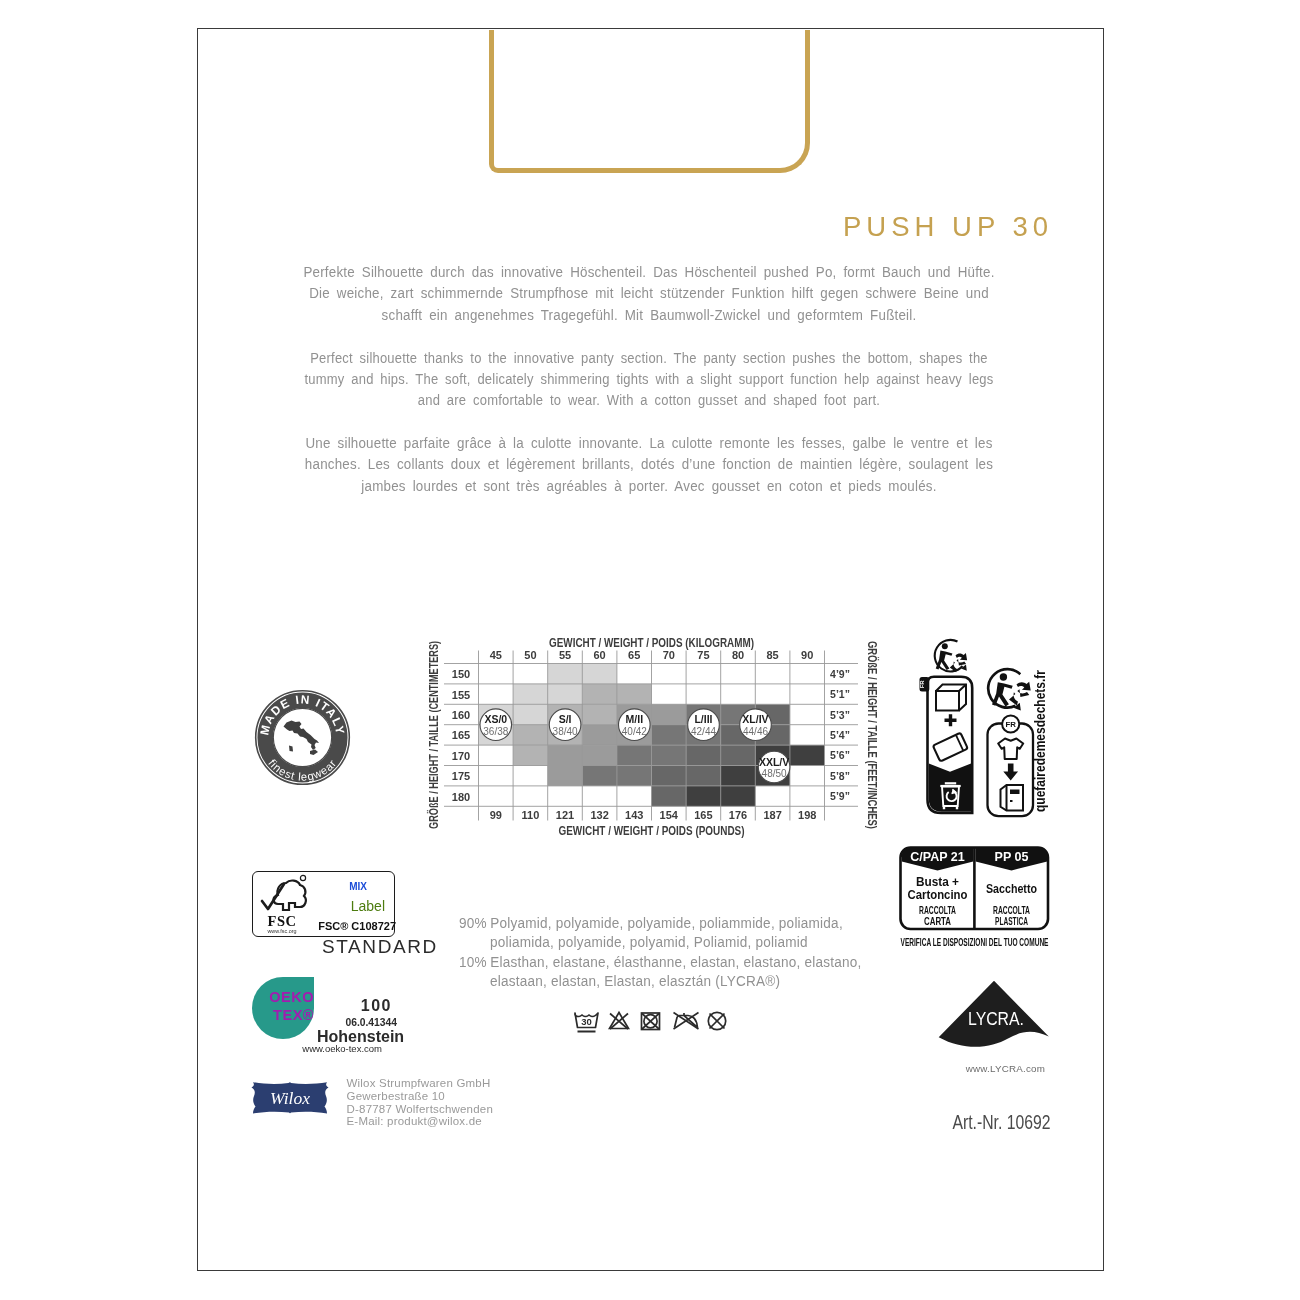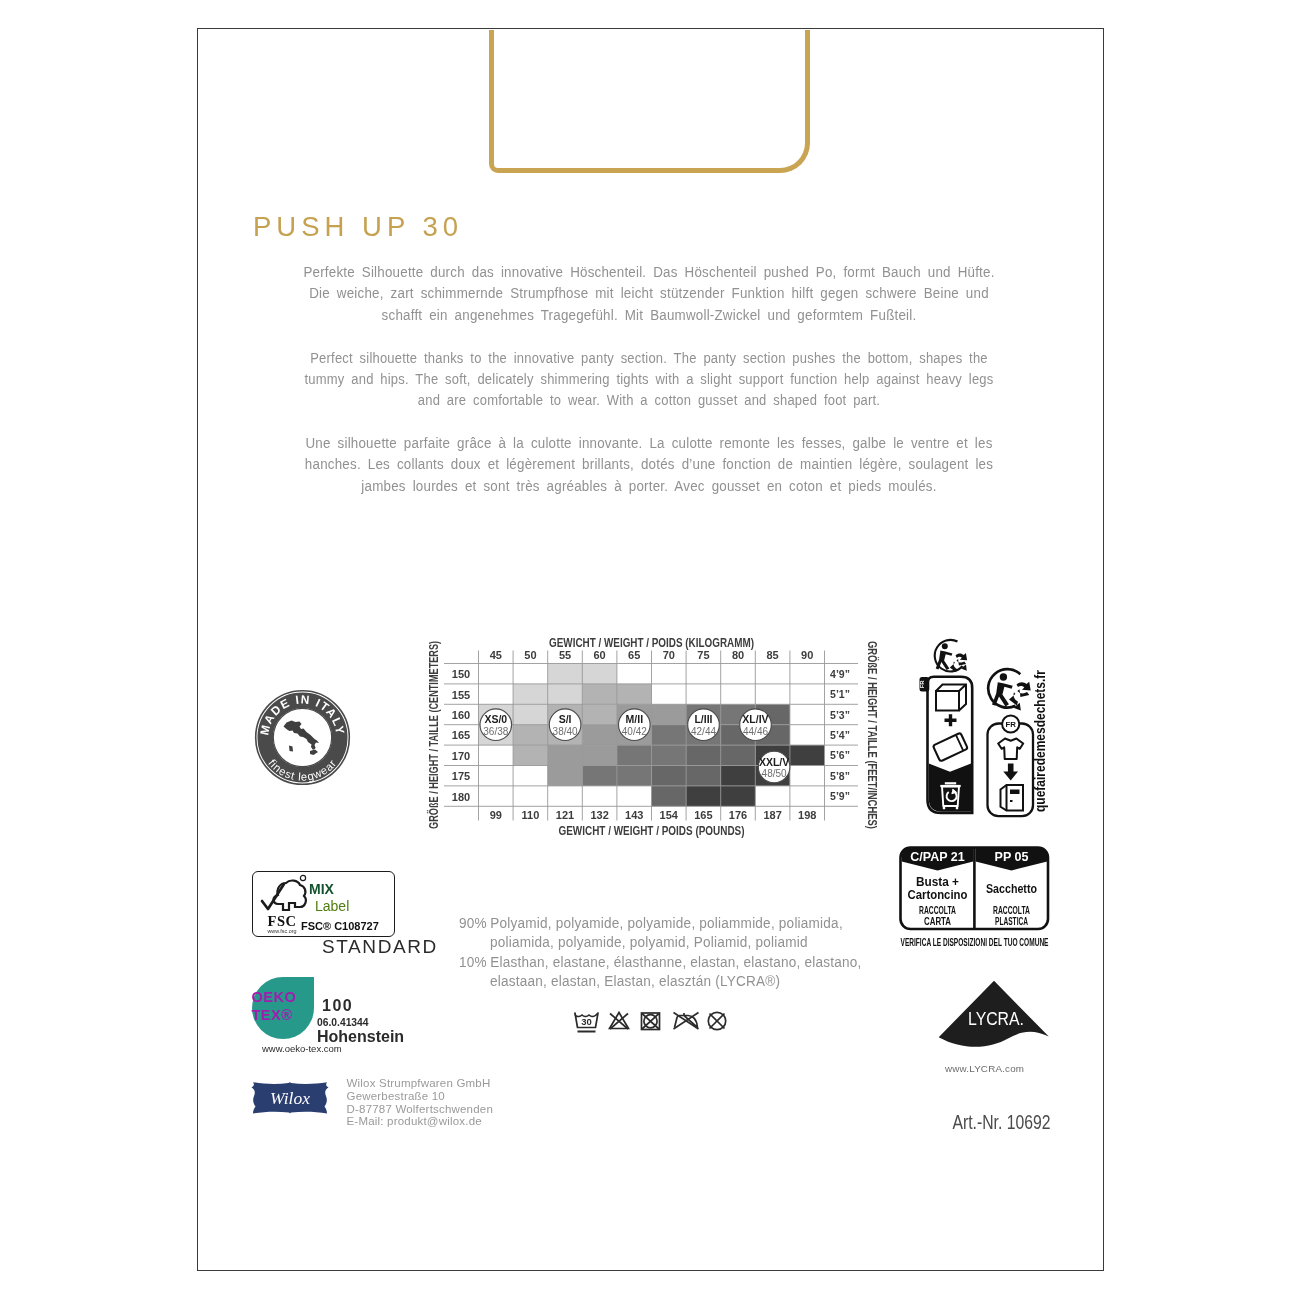--- a/index.html
+++ b/index.html
@@ -1,18 +1,18 @@
 <!DOCTYPE html>
 <html><head><meta charset="utf-8">
 <style>
 *{margin:0;padding:0;box-sizing:border-box}
 html,body{width:1300px;height:1300px;background:#fff;font-family:"Liberation Sans",sans-serif}
 body{position:relative;overflow:hidden}
 .abs{position:absolute}
-.ctr{text-align:left}
+.ctr{text-align:right}
 </style></head><body>
 <div class="abs" style="left:196.5px;top:28px;width:907.5px;height:1242.5px;border:1.8px solid #3a3a3a"></div>
 <div class="abs" style="left:488.5px;top:29.8px;width:321.5px;height:143.6px;border:5.8px solid #c9a453;border-top:none;border-radius:0 0 30px 9px"></div>
 <div class="abs ctr" style="left:253px;top:210.5px;width:800px;font-size:27.5px;letter-spacing:5px;color:#c5a150;">PUSH UP 30</div>
 <div class="abs" style="width:960px;left:169px;font-size:15.5px;line-height:21.3px;color:#919191;letter-spacing:0.25px;word-spacing:3.5px;text-align:center;transform:scaleX(0.862);white-space:nowrap;top:261px;">Perfekte Silhouette durch das innovative Höschenteil. Das Höschenteil pushed Po, formt Bauch und Hüfte.<br>Die weiche, zart schimmernde Strumpfhose mit leicht stützender Funktion hilft gegen schwere Beine und<br>schafft ein angenehmes Tragegefühl. Mit Baumwoll-Zwickel und geformtem Fußteil.</div>
 <div class="abs" style="width:960px;left:169px;font-size:15.5px;line-height:21.3px;color:#919191;letter-spacing:0.25px;word-spacing:3.5px;text-align:center;transform:scaleX(0.838);white-space:nowrap;top:346.5px;">Perfect silhouette thanks to the innovative panty section. The panty section pushes the bottom, shapes the<br>tummy and hips. The soft, delicately shimmering tights with a slight support function help against heavy legs<br>and are comfortable to wear. With a cotton gusset and shaped foot part.</div>
 <div class="abs" style="width:960px;left:169px;font-size:15.5px;line-height:21.3px;color:#919191;letter-spacing:0.25px;word-spacing:3.5px;text-align:center;transform:scaleX(0.862);white-space:nowrap;top:432px;">Une silhouette parfaite grâce à la culotte innovante. La culotte remonte les fesses, galbe le ventre et les<br>hanches. Les collants doux et légèrement brillants, dotés d’une fonction de maintien légère, soulagent les<br>jambes lourdes et sont très agréables à porter. Avec gousset en coton et pieds moulés.</div>
 <svg class="abs" style="left:420px;top:628px" width="465" height="217" viewBox="420 628 465 217">
 <g>
       <rect x="547.7" y="663.5" width="69.2" height="20.4" fill="#d6d6d6"></rect>
@@ -141,21 +141,21 @@
 <div class="abs" style="left:252px;top:871px;width:143px;height:66px;border:1.6px solid #1c1c1c;border-radius:6px"></div>
 <svg class="abs" style="left:256px;top:874px" width="58" height="60" viewBox="0 0 58 60">
 <g fill="none" stroke="#1c1c1c" stroke-width="2.7" stroke-linecap="round" stroke-linejoin="round">
 <path d="M 6,27 L 12,35 L 28,10"></path>
 </g>
 <path fill="none" stroke="#1c1c1c" stroke-width="2.2" d="M 22,21 C 20,15 24,9 30,9 C 34,5 42,6 44,11 C 49,12 51,18 48,22 C 52,26 49,33 44,33 L 39,33 L 39,29 L 33,29 L 33,36 L 27,36 L 27,30 L 22,30 C 17,30 16,24 20,22 Z"></path>
 <circle cx="47" cy="4" r="2.6" fill="none" stroke="#1c1c1c" stroke-width="1.2"></circle>
 <text x="26" y="52" font-family="Liberation Serif" font-size="14.5" font-weight="bold" text-anchor="middle" fill="#111" letter-spacing="0.5">FSC</text>
 <text x="26" y="58.5" font-family="Liberation Sans" font-size="5.4" text-anchor="middle" fill="#333">www.fsc.org</text>
 </svg>
-<div class="abs ctr" style="left:309px;top:881px;width:70px;font-size:14px;font-weight:bold;color:#14532d">MIX</div>
+<div class="abs ctr" style="left:297px;top:881px;width:70px;font-size:10px;font-weight:bold;color:#1d4ed8">MIX</div>
 <div class="abs ctr" style="left:315px;top:898px;width:70px;font-size:14px;color:#4d7c0f">Label</div>
 <div class="abs ctr" style="left:301px;top:919.5px;width:95px;font-size:11px;font-weight:bold;color:#111">FSC® C108727</div>
 <div class="abs" style="left:251.5px;top:976.5px;width:62.5px;height:62.5px;background:#27998a;border-radius:50% 0 50% 50%"></div>
 <div class="abs ctr" style="left:251.5px;top:989px;width:62.5px;font-size:14.5px;font-weight:bold;color:#a21caf;letter-spacing:0.5px;line-height:17.5px">OEKO<br>TEX®</div>
 <div class="abs" style="left:322px;top:936px;font-size:19px;font-weight:normal;color:#2b2b2b;letter-spacing:1.6px">STANDARD</div>
 <div class="abs ctr" style="left:322px;top:997px;width:70px;font-size:16px;font-weight:bold;color:#2b2b2b;letter-spacing:1.5px">100</div>
 <div class="abs ctr" style="left:317px;top:1017px;width:80px;font-size:10.3px;font-weight:bold;color:#2b2b2b">06.0.41344</div>
 <div class="abs ctr" style="left:317px;top:1028px;width:80px;font-size:16px;font-weight:bold;color:#2b2b2b">Hohenstein</div>
 <div class="abs ctr" style="left:262px;top:1043px;width:120px;font-size:9.5px;font-weight:normal;color:#2b2b2b;letter-spacing:0px">www.oeko-tex.com</div>
 <div class="abs" style="font-size:15.5px;line-height:18.5px;color:#919191;letter-spacing:0.25px;white-space:nowrap;transform:scaleX(0.875);transform-origin:0 50%;left:458.6px;top:914.3px">90<span style="padding-right:4px">%</span>Polyamid, polyamide, polyamide, poliammide, poliamida,</div>

